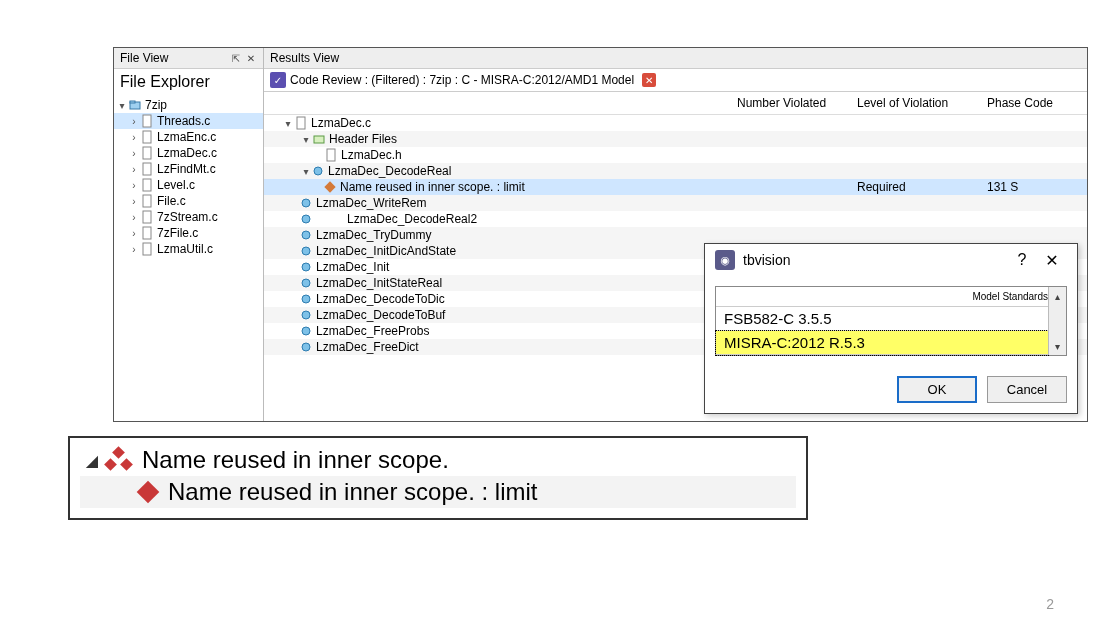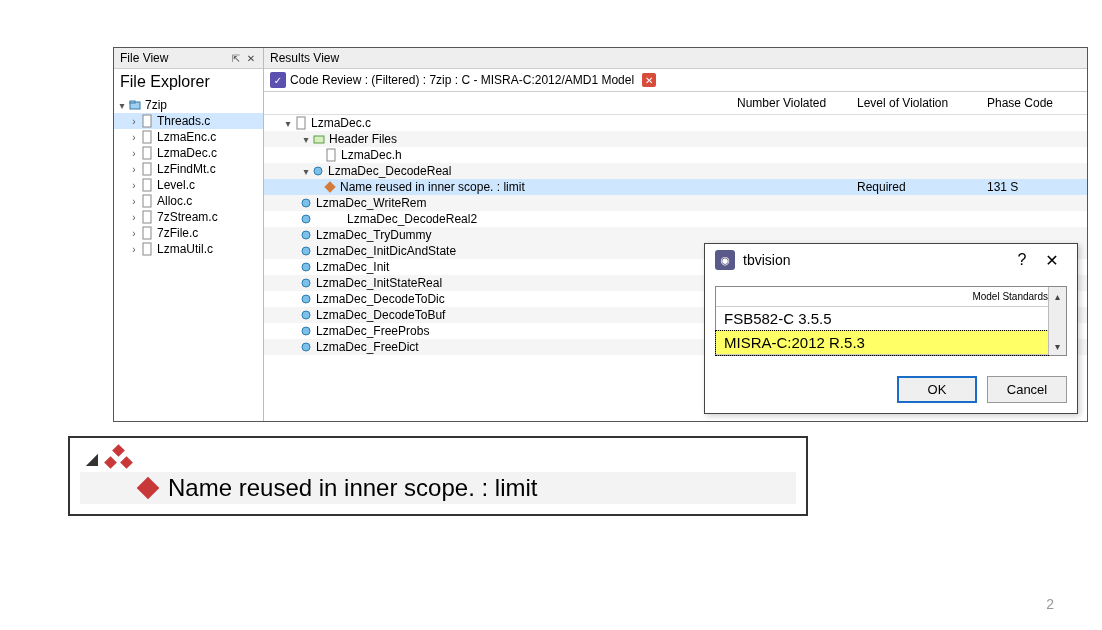--- a/index.html
+++ b/index.html
@@ -377,21 +377,21 @@
           </span>
         <span class="tree-label">Level.c</span>
       </div>
       <div class="tree-row indent-1">
         <span class="twisty">›</span>
         <span class="file-icon">
             <svg viewBox="0 0 12 14">
               <rect x="2" y="1" width="8" height="12" fill="#fff" stroke="#888"></rect>
             </svg>
           </span>
-        <span class="tree-label">Alloc.c</span>
+        <span class="tree-label">File.c</span>
       </div>
       <div class="tree-row indent-1">
         <span class="twisty">›</span>
         <span class="file-icon">
             <svg viewBox="0 0 12 14">
               <rect x="2" y="1" width="8" height="12" fill="#fff" stroke="#888"></rect>
             </svg>
           </span>
         <span class="tree-label">7zStream.c</span>
       </div>
@@ -660,20 +660,21 @@
 </div>
 
 <div class="callout">
   <div class="callout-row">
     <span class="callout-twisty">◢</span>
     <span class="big-dots">
       <span class="d d1"></span>
         <span class="d d2"></span>
         <span class="d d3"></span>
     </span>
+    <span>Name reused in inner scope.</span>
   </div>
   <div class="callout-row sub">
     <span class="big-diamond"></span>
     <span>Name reused in inner scope. : limit</span>
   </div>
 </div>
 
 <div class="page-num">2</div>
 
 </body></html>

